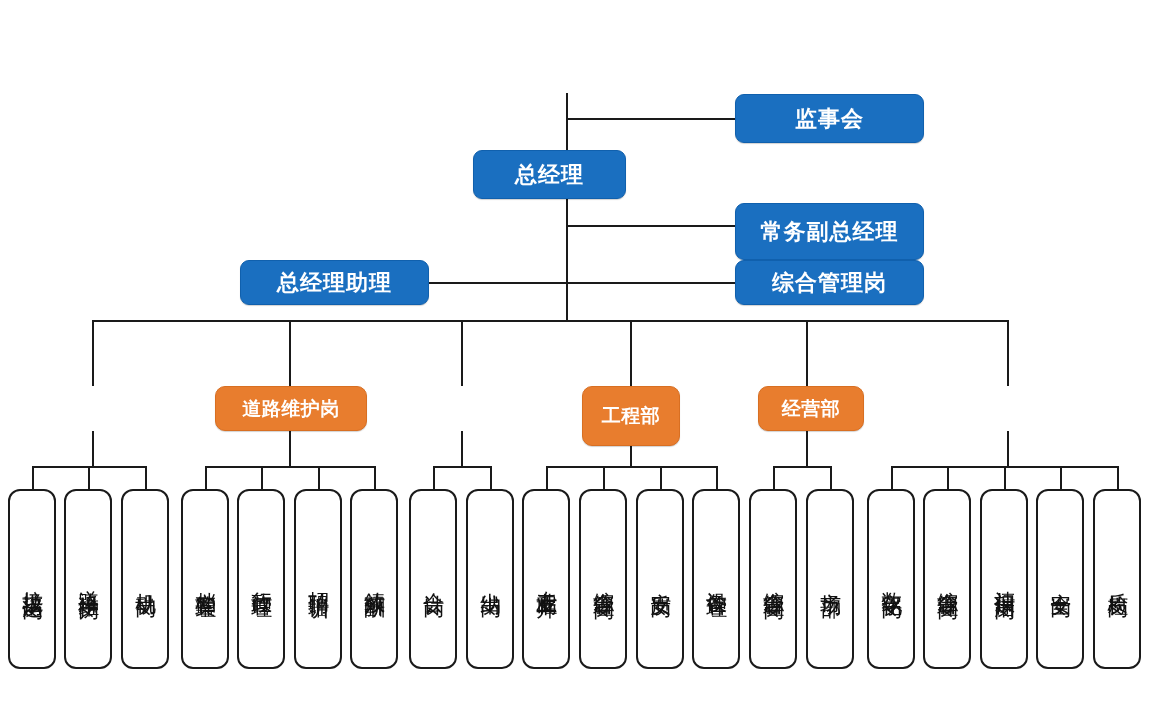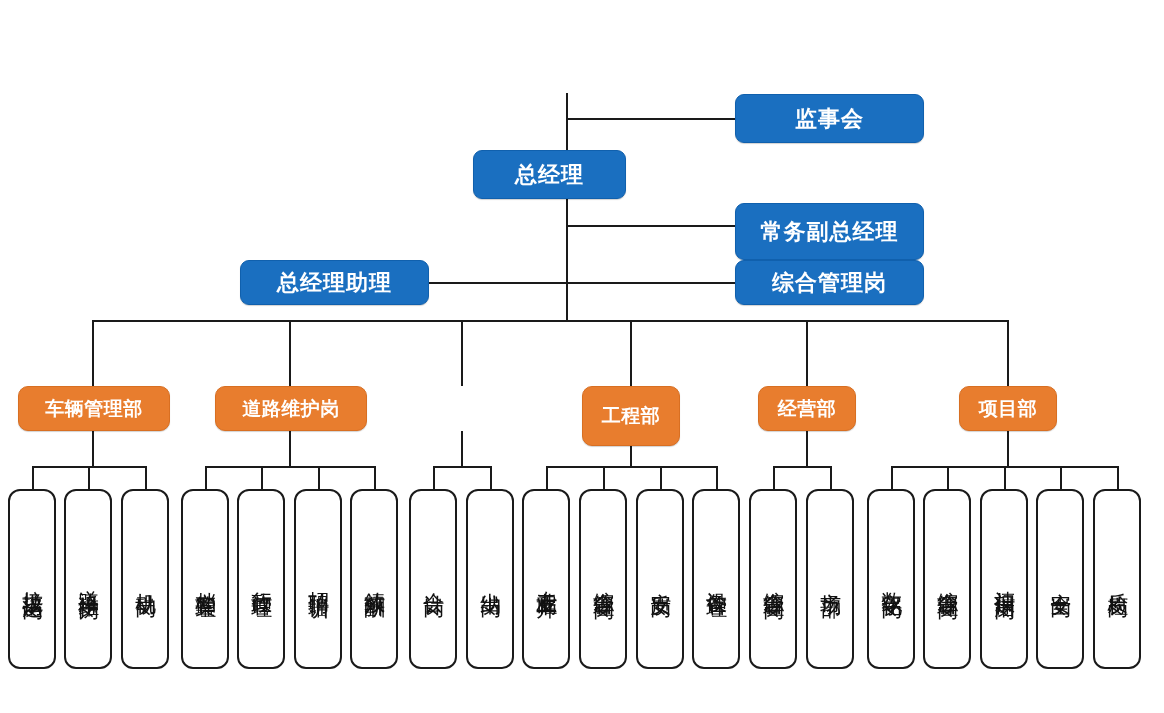--- a/index.html
+++ b/index.html
@@ -107,35 +107,33 @@
 
   <div class="line h" style="left:566px; top:225px; width:170px;"></div>
 
   <div class="line h" style="left:566px; top:282px; width:170px;"></div>
 
   <div class="line h" style="left:429px; top:282px; width:138px;"></div>
 
   <div class="line h" style="left:92px; top:320px; width:916px;"></div>
 
   <div class="line v" style="left:92px; top:320px; height:66px;"></div>
-  <div class="node orange" style="left:18px; top:386px; width:152px; height:45px;">车辆管理部</div>
 
   <div class="line v" style="left:289px; top:320px; height:66px;"></div>
   <div class="node orange" style="left:215px; top:386px; width:152px; height:45px;">道路维护岗</div>
 
   <div class="line v" style="left:461px; top:320px; height:66px;"></div>
 
   <div class="line v" style="left:630px; top:320px; height:66px;"></div>
   <div class="node orange" style="left:582px; top:386px; width:98px; height:60px;">工程部</div>
 
   <div class="line v" style="left:806px; top:320px; height:66px;"></div>
-  <div class="node orange" style="left:758px; top:386px; width:98px; height:45px;">经营部</div>
+  <div class="node orange" style="left:758px; top:386px; width:106px; height:45px;">经营部</div>
 
   <div class="line v" style="left:1007px; top:320px; height:66px;"></div>
-  <div class="node orange" style="left:959px; top:386px; width:98px; height:45px;">项目部</div>
 
   <div class="line v" style="left:92px; top:431px; height:35px;"></div>
   <div class="line h" style="left:32px; top:466px; width:115px;"></div>
   <div class="line v" style="left:32px; top:466px; height:23px;"></div>
   <div class="line v" style="left:88px; top:466px; height:23px;"></div>
   <div class="line v" style="left:145px; top:466px; height:23px;"></div>
 
   <div class="line v" style="left:289px; top:431px; height:35px;"></div>
   <div class="line h" style="left:205px; top:466px; width:171px;"></div>
   <div class="line v" style="left:205px; top:466px; height:23px;"></div>

